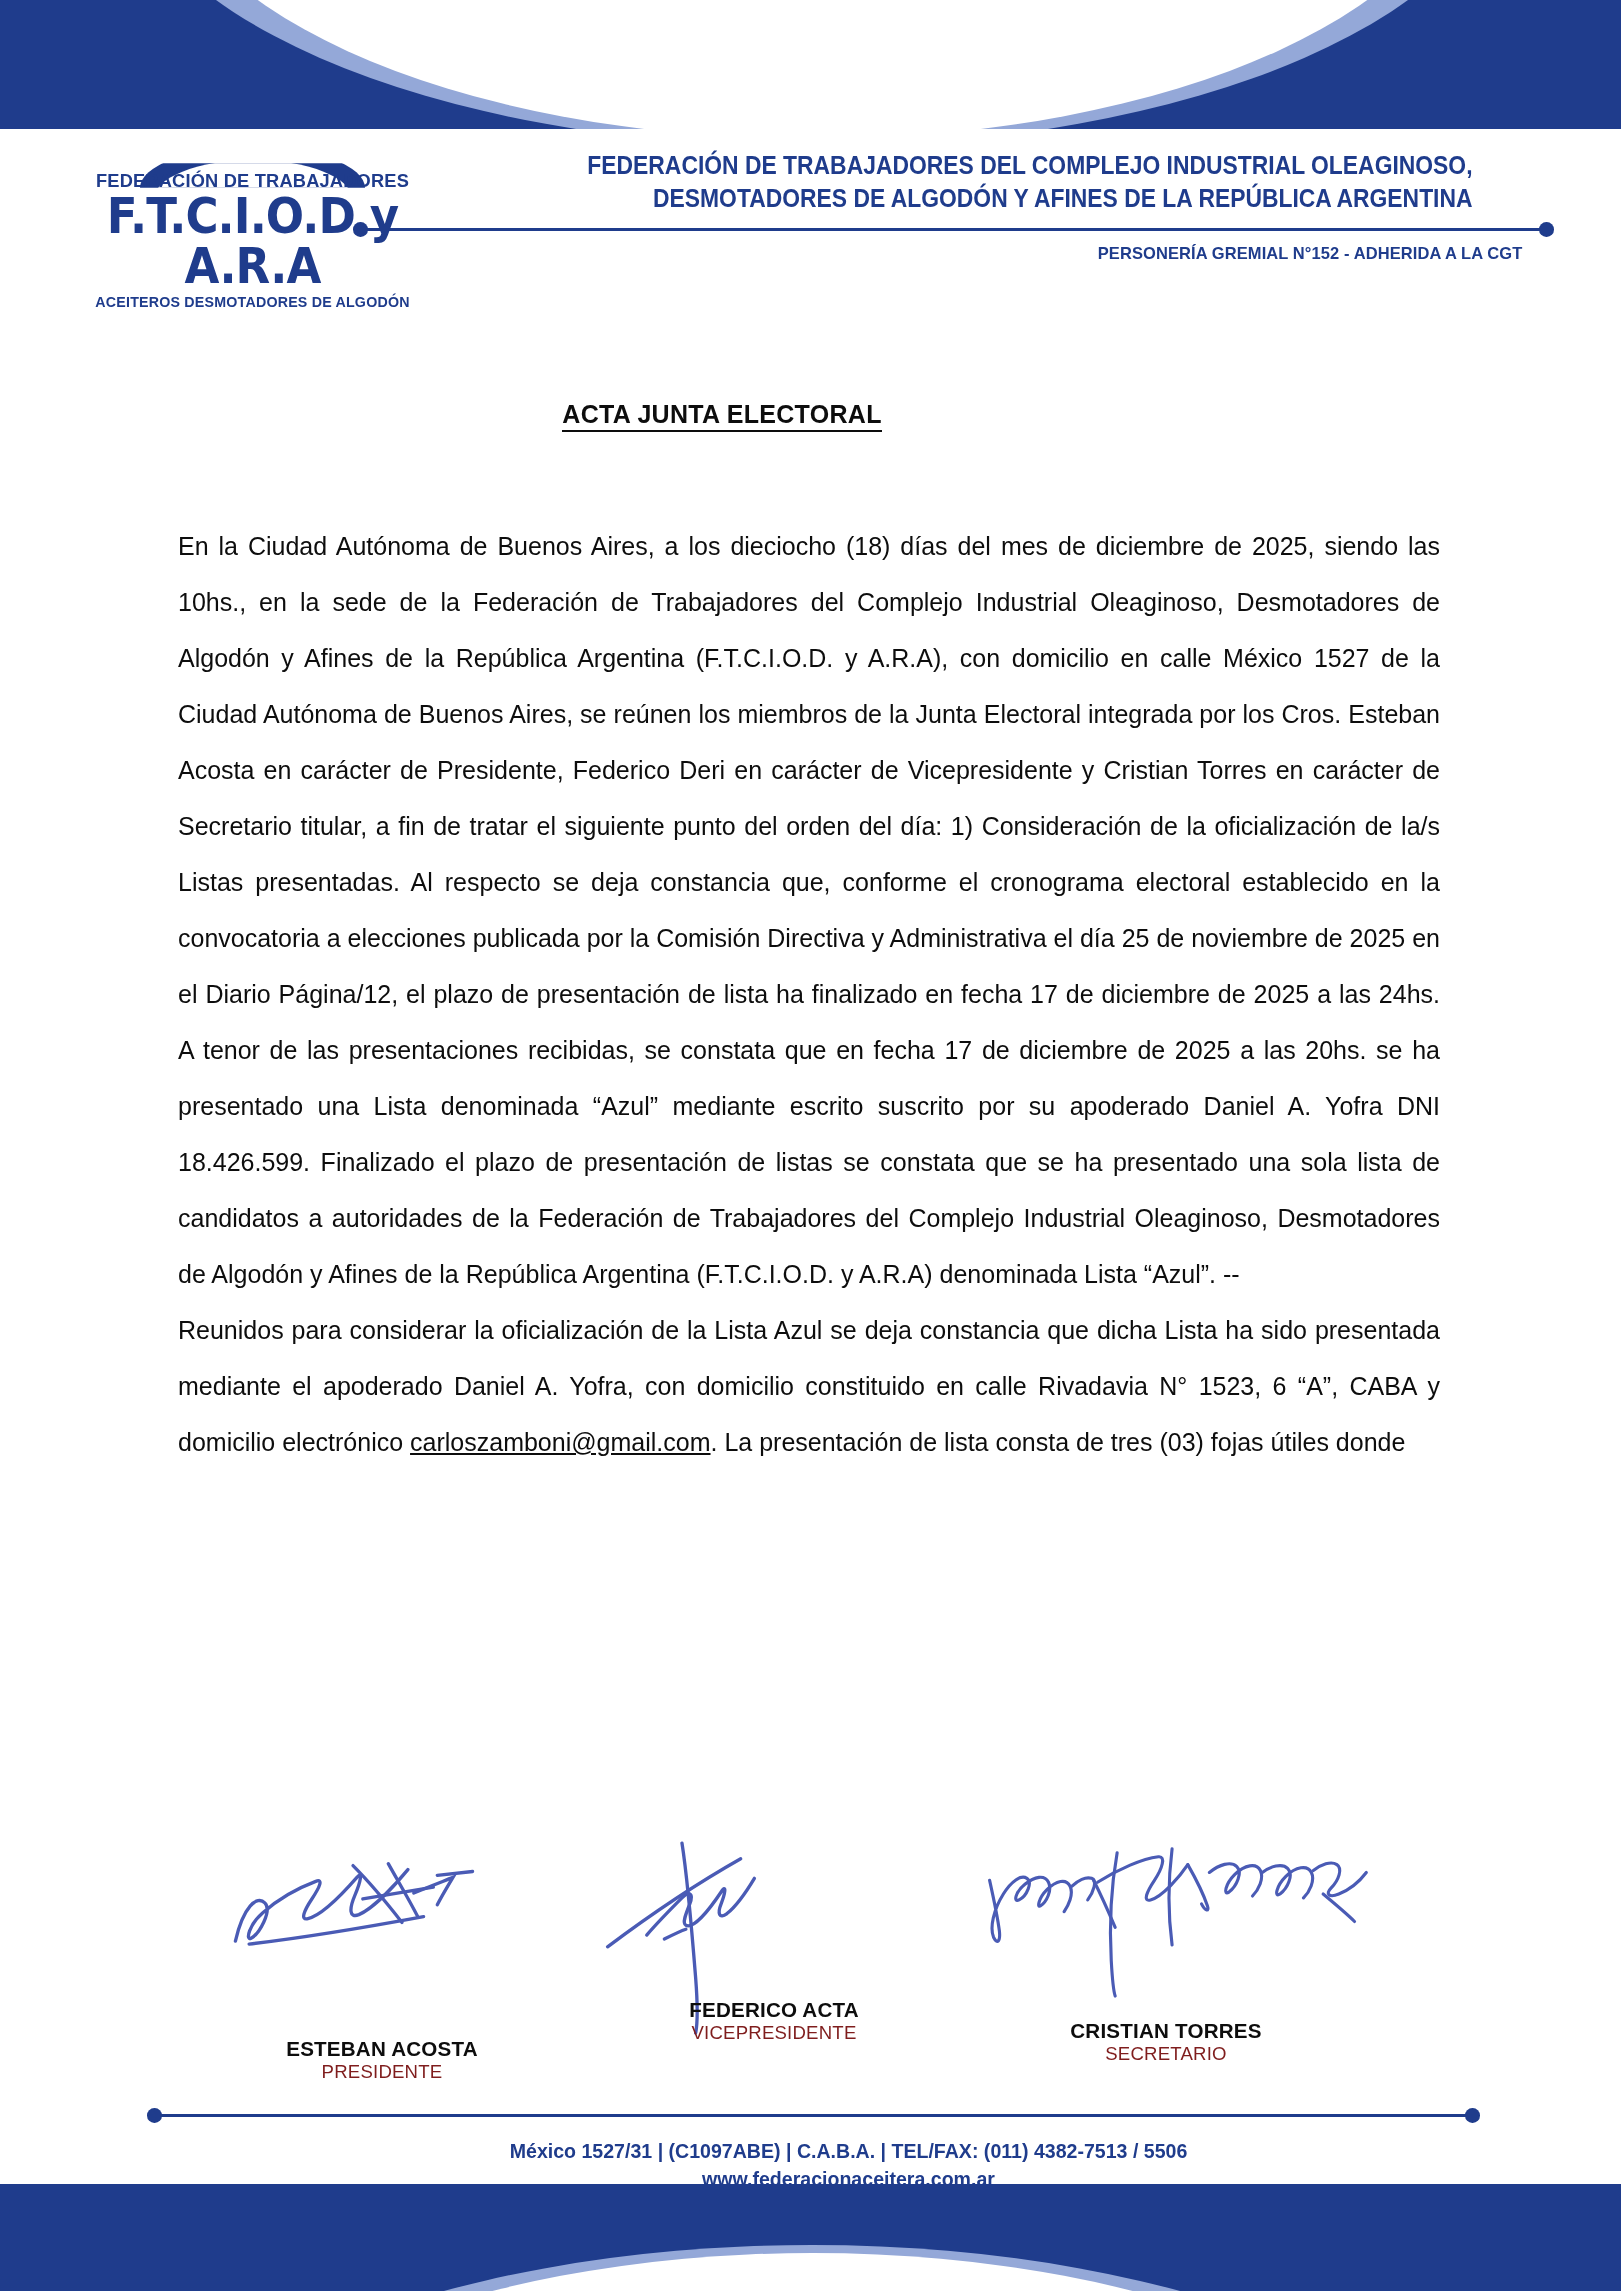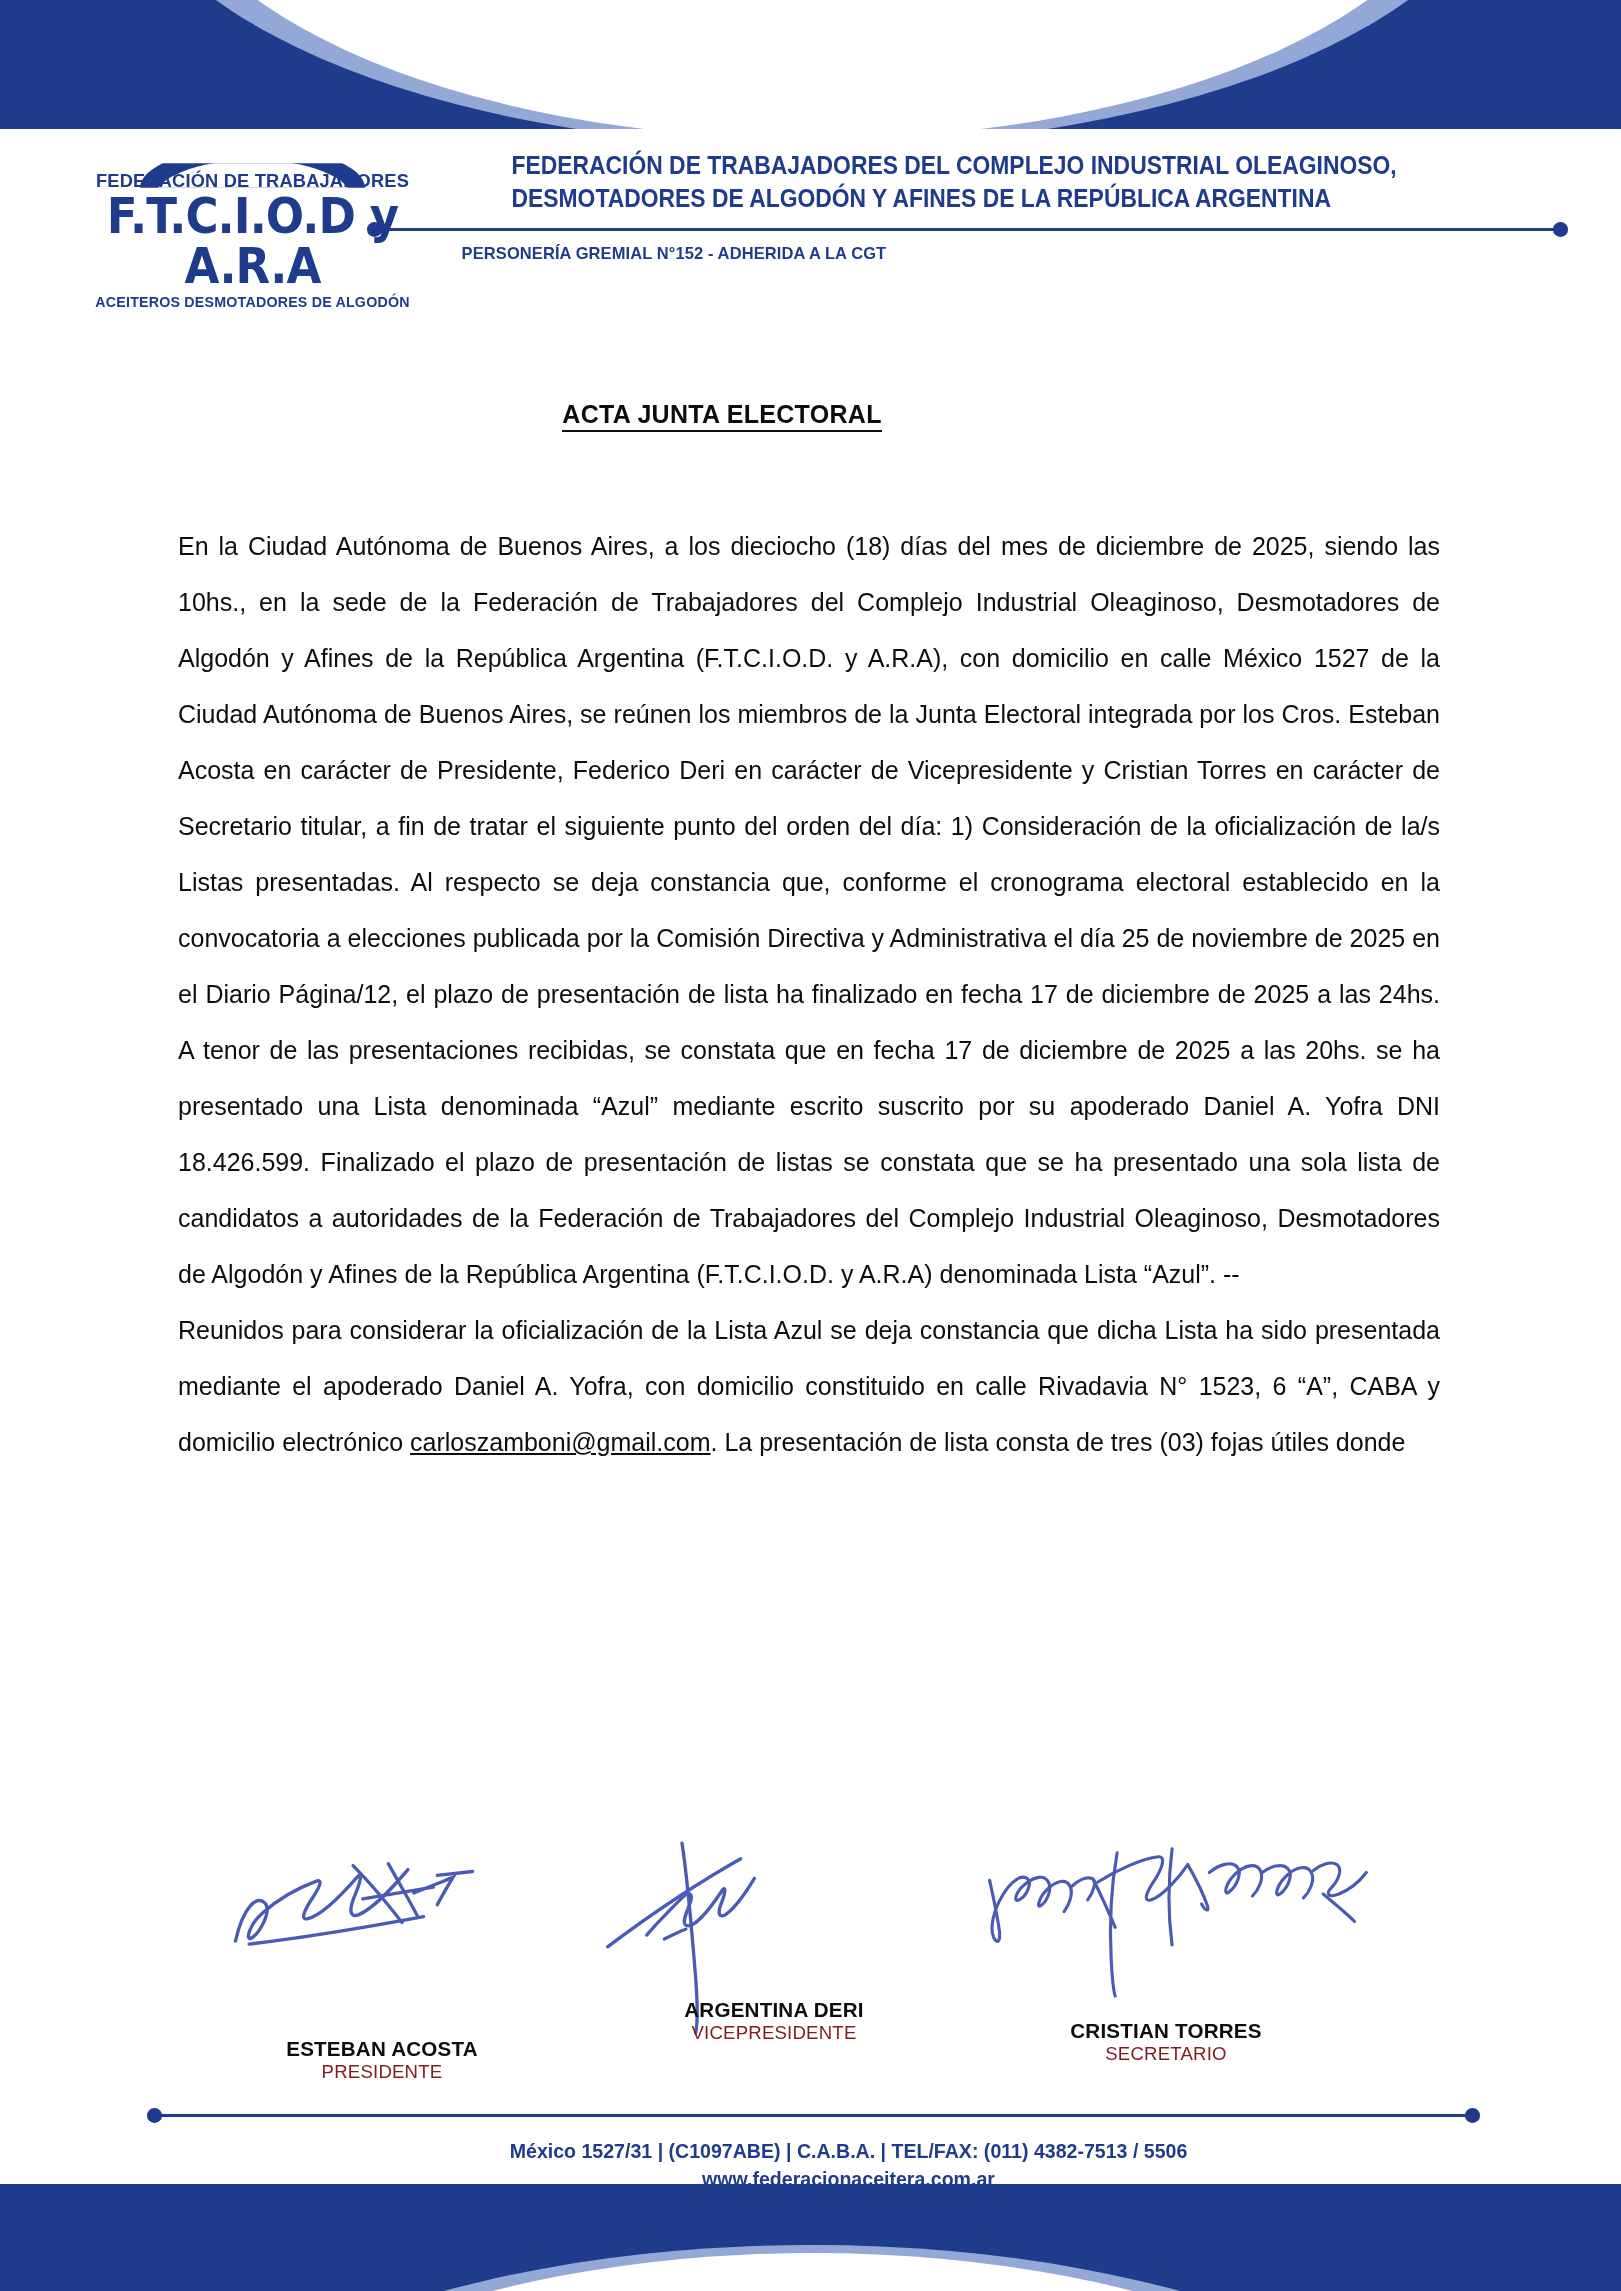--- a/index.html
+++ b/index.html
@@ -111,24 +111,24 @@
   .logo-bottom-text {
     font-size: 14.7px;
     font-weight: bold;
     letter-spacing: 0.2px;
     transform: scaleX(0.97);
     margin-top: 2px;
   }
 
   .org-block {
     position: absolute;
-    left: 445px;
+    left: 431px;
     top: 11.8px;
     width: 1108px;
-    text-align: left;
+    text-align: right;
     color: #1f3c8c;
   }
   .org-line {
     font-size: 26px;
     font-weight: bold;
     line-height: 1.28;
     font-family: "Liberation Sans", sans-serif;
     transform: scaleX(0.88);
   }
   .rule-wrap {
@@ -351,21 +351,21 @@
   </svg>
 
   <div class="signatures">
 
     <div class="sig sig-acosta">
       <div class="sig-name">ESTEBAN ACOSTA</div>
       <div class="sig-role">PRESIDENTE</div>
     </div>
 
     <div class="sig sig-deri">
-      <div class="sig-name">ARGENTINA DERI</div>
+      <div class="sig-name">FEDERICO ACTA</div>
       <div class="sig-role">VICEPRESIDENTE</div>
     </div>
 
     <div class="sig sig-torres">
       <div class="sig-name">CRISTIAN TORRES</div>
       <div class="sig-role">SECRETARIO</div>
     </div>
   </div>
 
   <div class="footer-rule">

